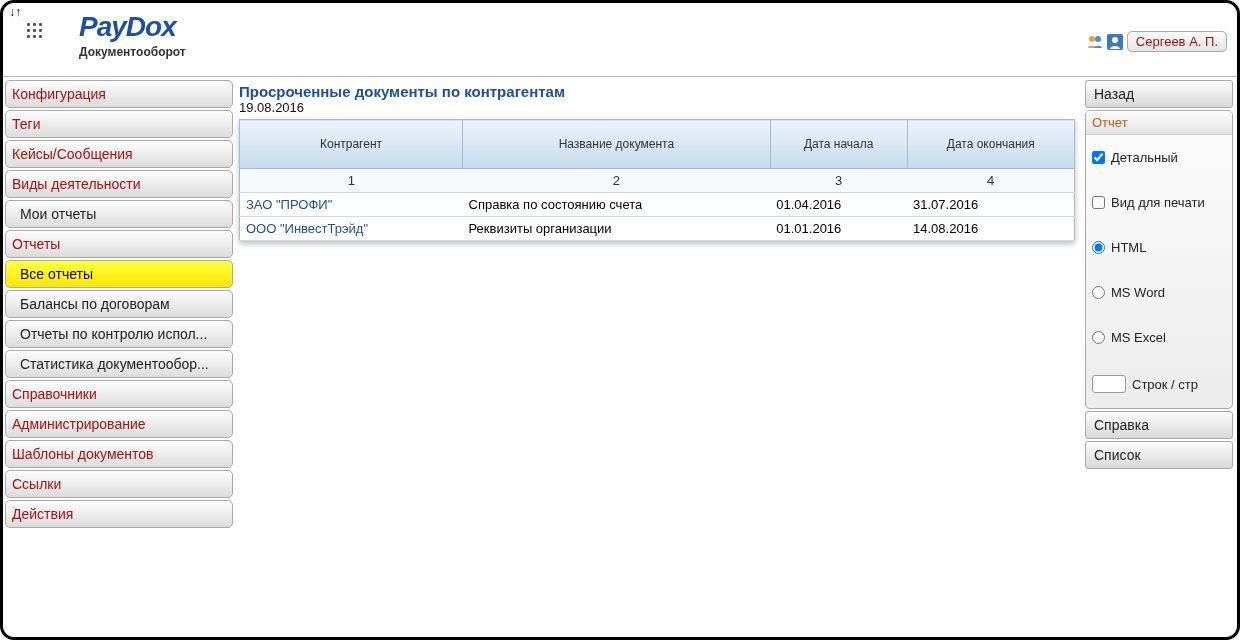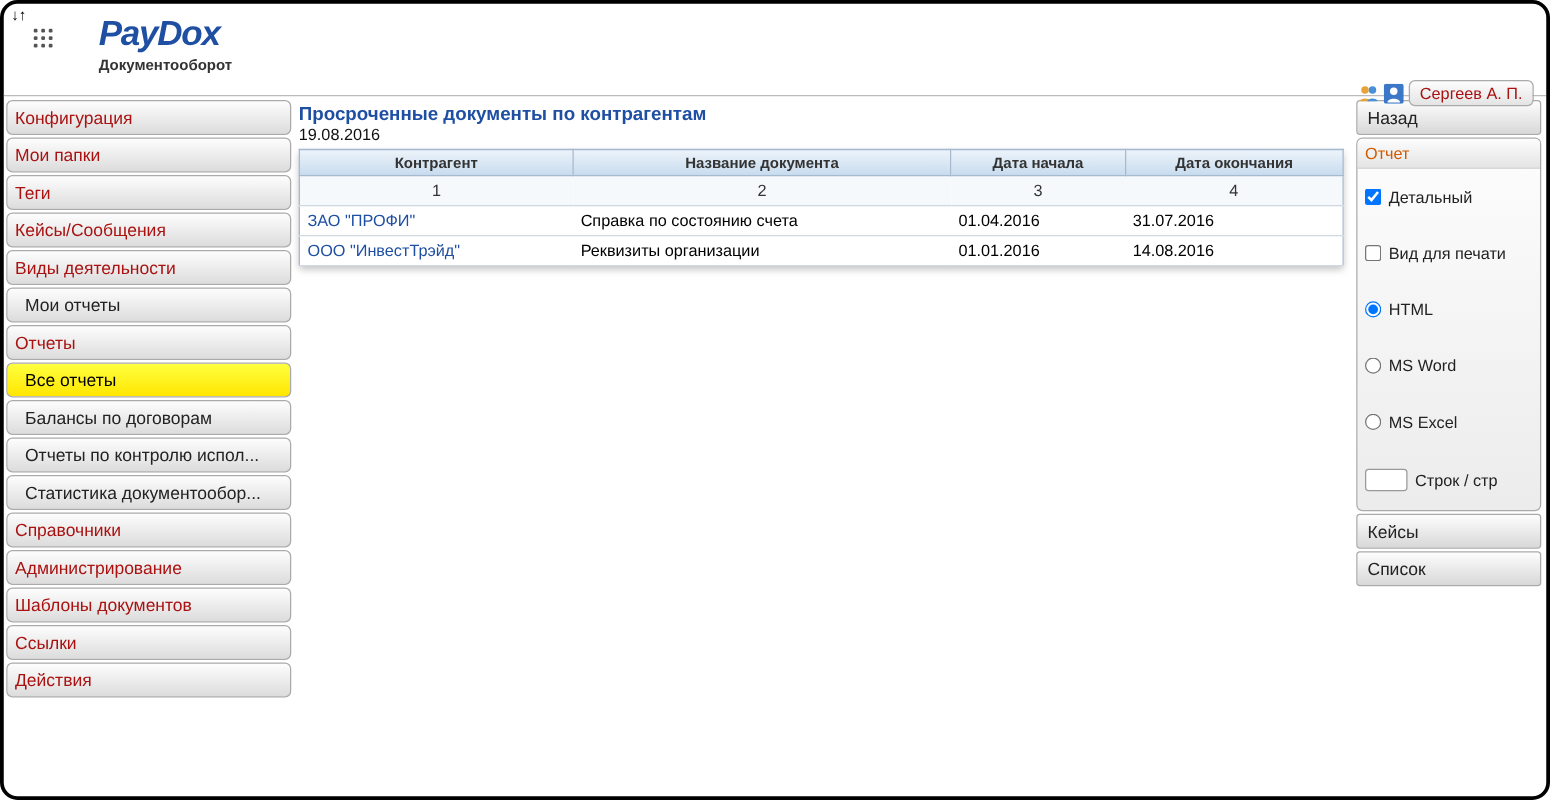--- a/index.html
+++ b/index.html
@@ -34,21 +34,21 @@
     position:absolute; width:3px; height:3px; background:#555; border-radius:1px;
   }
   .logo-wrap { margin-left:36px; text-align:left; }
   .logo {
     font-size:28px; font-weight:bold; font-style:italic;
     color:#1f4fa3; letter-spacing:-1px;
     margin-top:6px;
   }
   .logo-sub { font-size:12px; color:#333; font-weight:bold; margin-top:2px; }
   .user-area {
-    position:absolute; right:10px; top:61px; display:flex; align-items:center; gap:4px;
+    position:absolute; right:10px; top:28px; display:flex; align-items:center; gap:4px;
   }
   .user-btn {
     background:linear-gradient(#fdfdfd,#e4e4e4);
     border:1px solid #aaa;
     border-radius:5px;
     padding:2px 8px;
     color:#a11;
     font-size:13px;
     cursor:pointer;
   }
@@ -80,25 +80,25 @@
   .report-title { color:#1f4fa3; font-weight:bold; font-size:15px; }
   .report-date { font-size:13px; color:#111; margin-bottom:4px; }
   table.report {
     width:100%;
     border-collapse:collapse;
     border:1px solid #a7b9cf;
     box-shadow:0 3px 6px rgba(0,0,0,0.25);
   }
   table.report th {
     background:linear-gradient(#ecf3fa,#c7dbee);
-    font-weight:bold;
+    font-weight:normal;
     font-size:12px;
     color:#333;
     border:1px solid #a7b9cf;
-    padding:3px 6px;
+    padding:17px 6px;
   }
   table.report td {
     border-bottom:1px solid #d0d8e2;
     padding:4px 6px;
     font-size:13px;
   }
   table.report tr.numrow td {
     text-align:center;
     background:#f6f9fc;
     color:#333;
@@ -168,21 +168,20 @@
         <circle cx="8" cy="6" r="3" fill="#fff"></circle>
       <path d="M3 15c0-4 10-4 10 0z" fill="#fff"></path>
     </svg>
     <div class="user-btn">Сергеев А. П.</div>
   </div>
 </div>
 
 <div class="main">
   <div class="sidebar" id="sidebar">
       <div class="nav-btn">Конфигурация</div>
-      <div class="nav-btn">Мои папки</div>
       <div class="nav-btn">Теги</div>
       <div class="nav-btn">Кейсы/Сообщения</div>
       <div class="nav-btn">Виды деятельности</div>
       <div class="nav-btn sub">Мои отчеты</div>
       <div class="nav-btn">Отчеты</div>
       <div class="nav-btn sub active">Все отчеты</div>
       <div class="nav-btn sub">Балансы по договорам</div>
       <div class="nav-btn sub">Отчеты по контролю испол...</div>
       <div class="nav-btn sub">Статистика документообор...</div>
       <div class="nav-btn">Справочники</div>
@@ -249,16 +248,16 @@
       </label>
       <label class="opt-row">
         <input type="radio" name="fmt" style="">
         <span>MS Excel</span>
       </label>
       <div class="opt-row">
         <input class="rows-input" type="text" style="">
         <span>Строк / стр</span>
       </div>
     </div>
-    <div class="panel-btn">Кейсы</div>
+    <div class="panel-btn">Справка</div>
     <div class="panel-btn">Список</div>
   </div>
 </div>
 
 </body></html>

